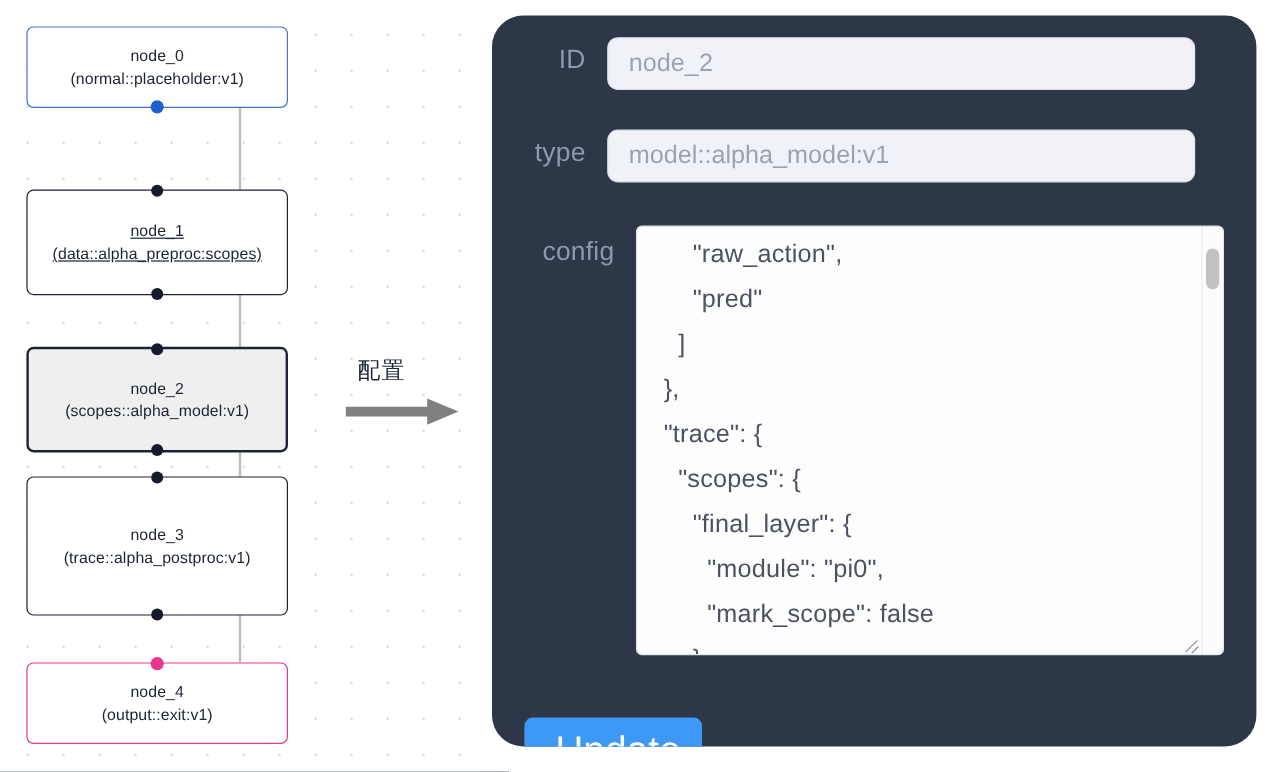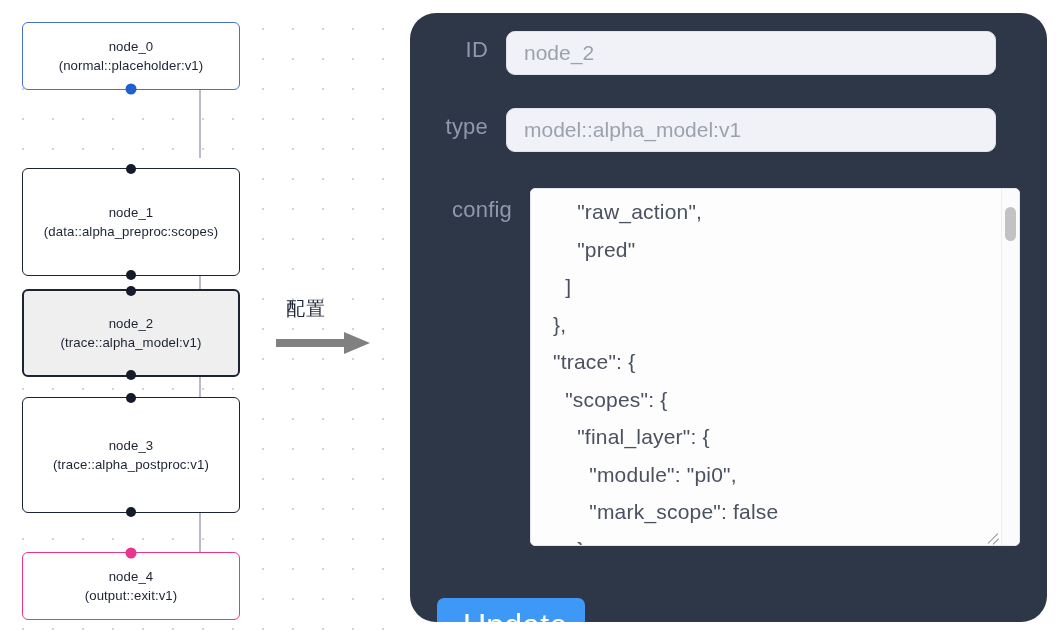--- a/index.html
+++ b/index.html
@@ -49,21 +49,21 @@
   }
   .port.blue{background:#1f5fd0;width:11px;height:11px;}
   .port.pink{background:#e8368f;width:11px;height:11px;}
 
   .edge{
     position:absolute;left:50%;transform:translateX(-50%);
     width:2px;background:#b9bcc4;
   }
 
   
-  #transition-group{position:absolute;left:276px;top:296px;width:110px;height:68px;text-decoration:underline;}
+  #transition-group{position:absolute;left:288px;top:296px;width:110px;height:68px;text-decoration:underline;}
   #transition-label{
     position:absolute;left:10px;top:0;
     font-size:19px;color:#1c2333;letter-spacing:1px;
     font-family:"DejaVu Sans","Liberation Sans",sans-serif;
   }
   #transition-arrow{position:absolute;left:0;top:34px;}
 
   
   #config-panel{
     position:absolute;left:410px;top:13px;width:637px;height:609px;
@@ -165,30 +165,30 @@
   <div class="edge" style="top:246px;height:58px;"></div>
   <div class="edge" style="top:377px;height:45px;"></div>
   <div class="edge" style="top:512px;height:40px;"></div>
 
   <div class="node input-node" style="top:22px;height:68px;">
     <div class="n-title">node_0</div>
     <div class="n-sub">(normal::placeholder:v1)</div>
     <div class="port blue" style="top:100%;"></div>
   </div>
 
-  <div class="node" style="top:168px;height:108px;">
+  <div class="node" style="top:158px;height:88px;text-decoration:underline;">
     <div class="n-title">node_1</div>
     <div class="n-sub">(data::alpha_preproc:scopes)</div>
     <div class="port" style="top:0;"></div>
     <div class="port" style="top:100%;"></div>
   </div>
 
   <div class="node selected" style="top:289px;height:88px;">
     <div class="n-title">node_2</div>
-    <div class="n-sub">(trace::alpha_model:v1)</div>
+    <div class="n-sub">(scopes::alpha_model:v1)</div>
     <div class="port" style="top:0;"></div>
     <div class="port" style="top:100%;"></div>
   </div>
 
   <div class="node" style="top:397px;height:116px;">
     <div class="n-title">node_3</div>
     <div class="n-sub">(trace::alpha_postproc:v1)</div>
     <div class="port" style="top:0;"></div>
     <div class="port" style="top:100%;"></div>
   </div>

